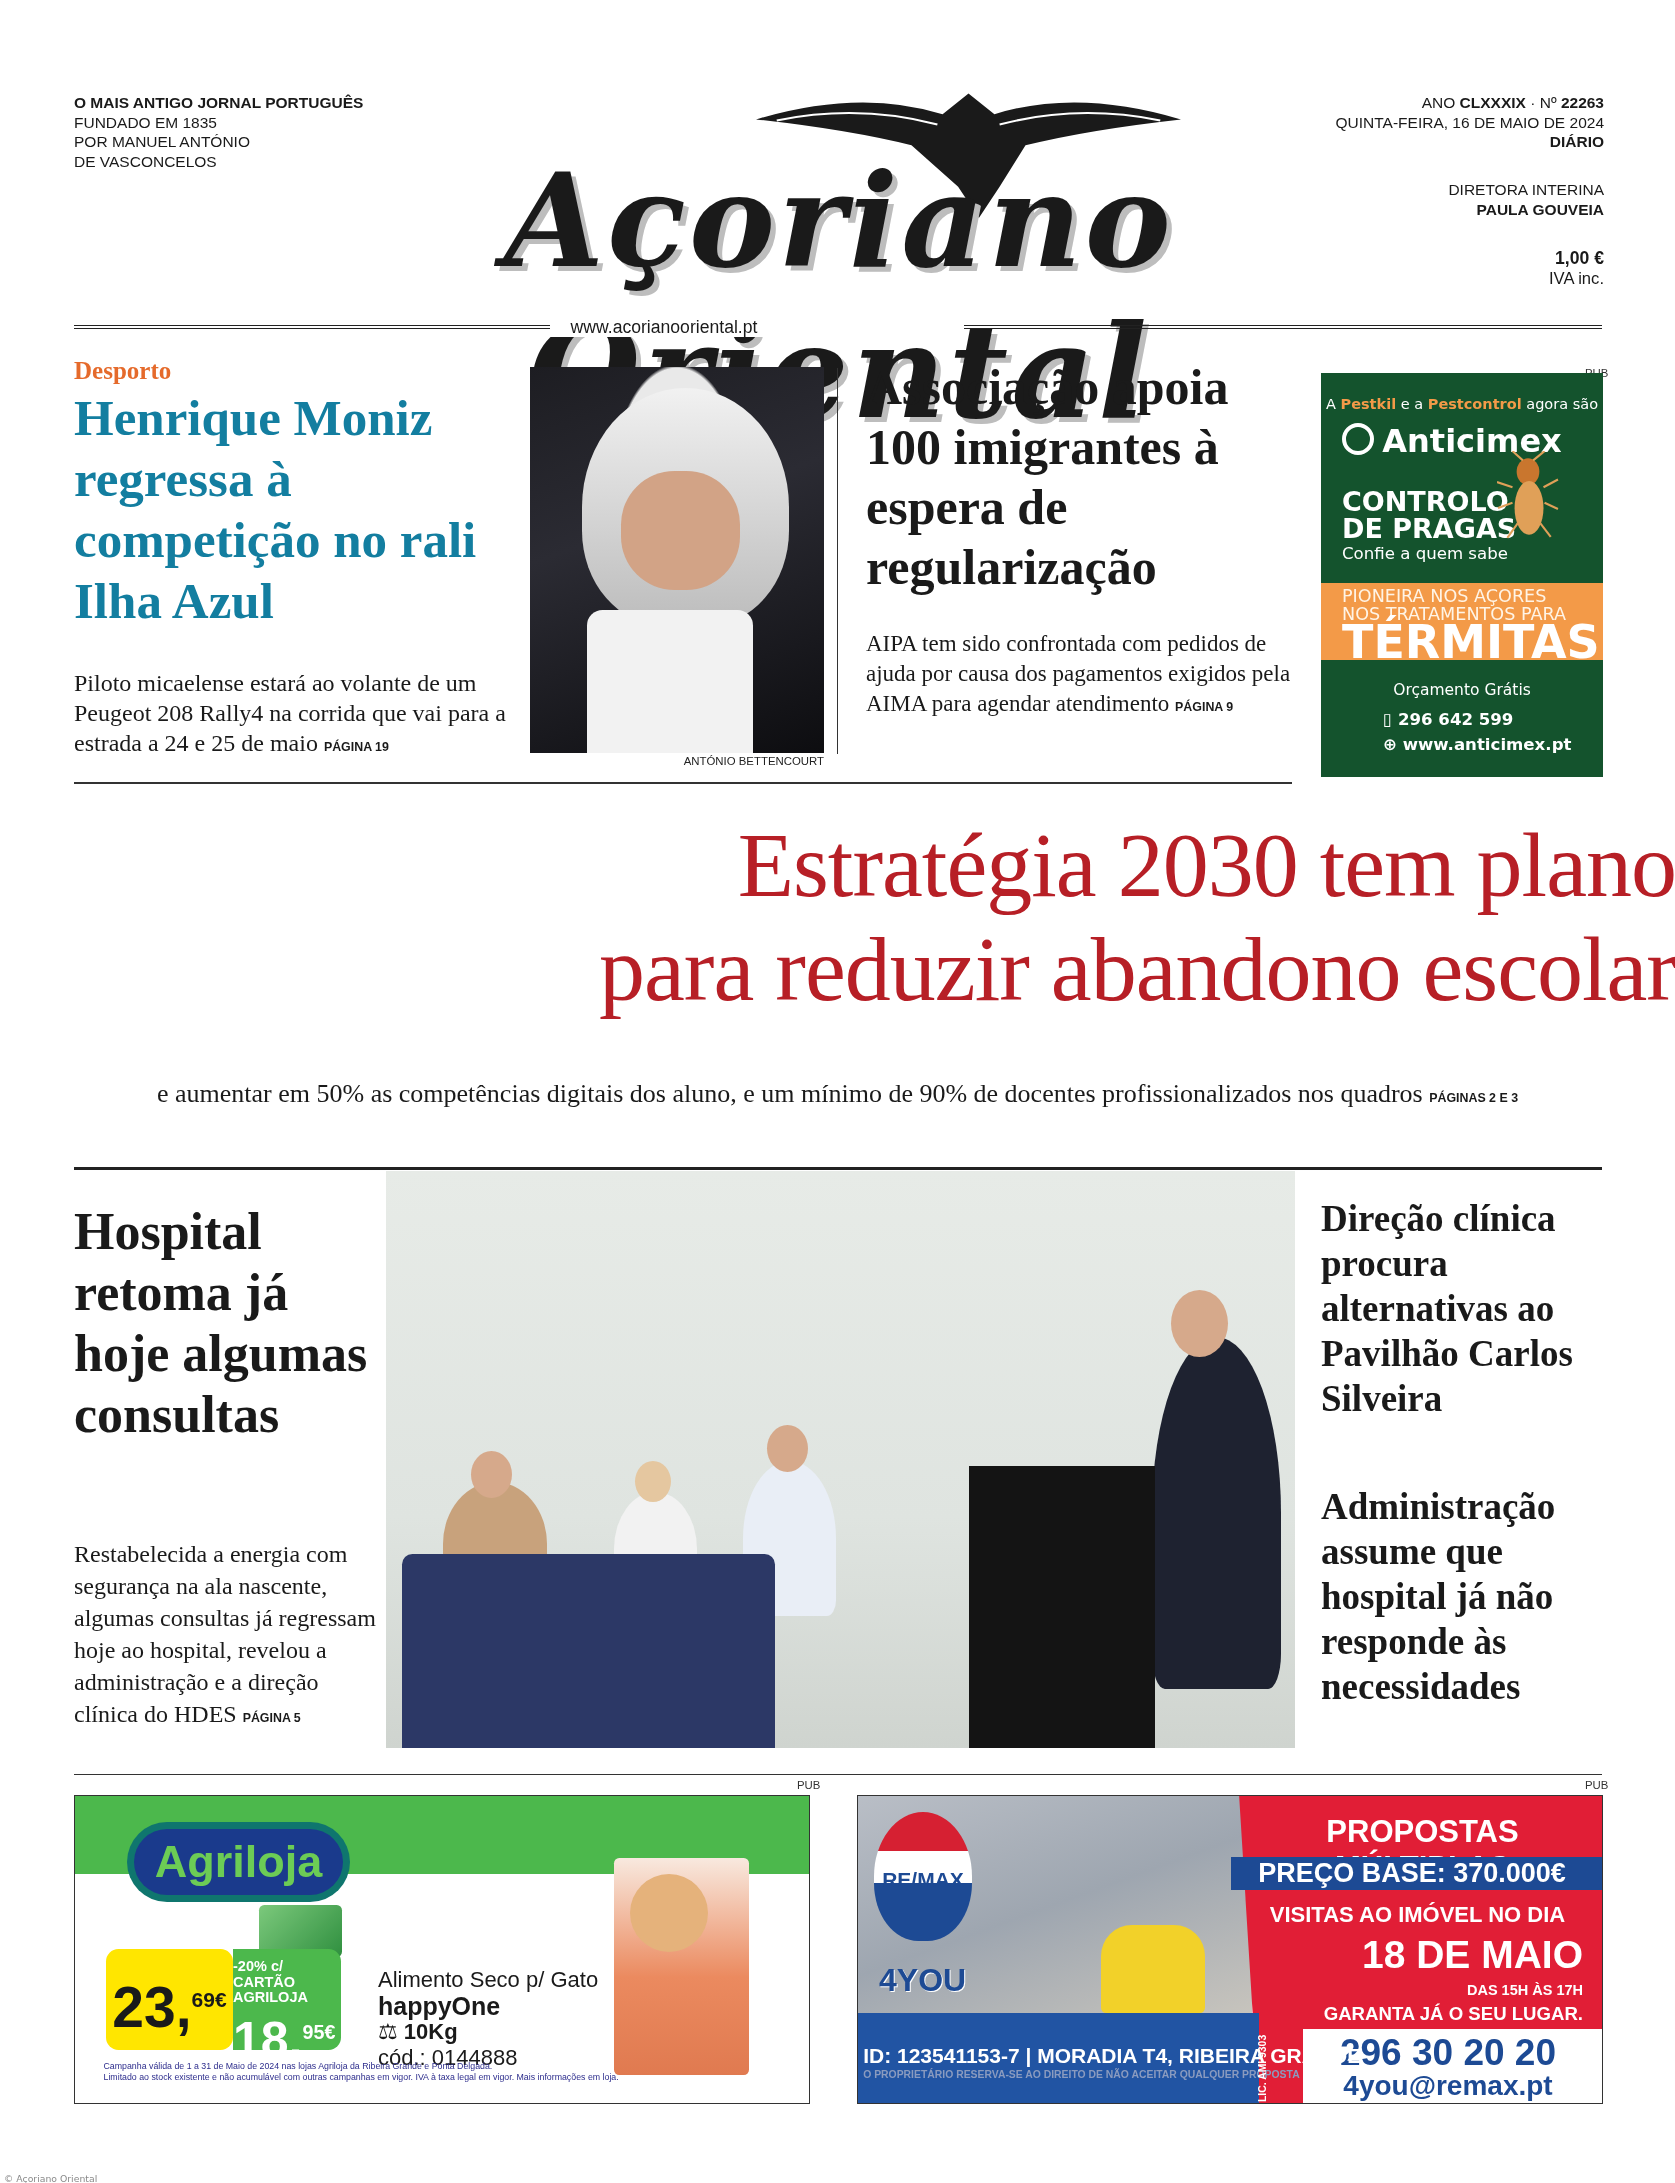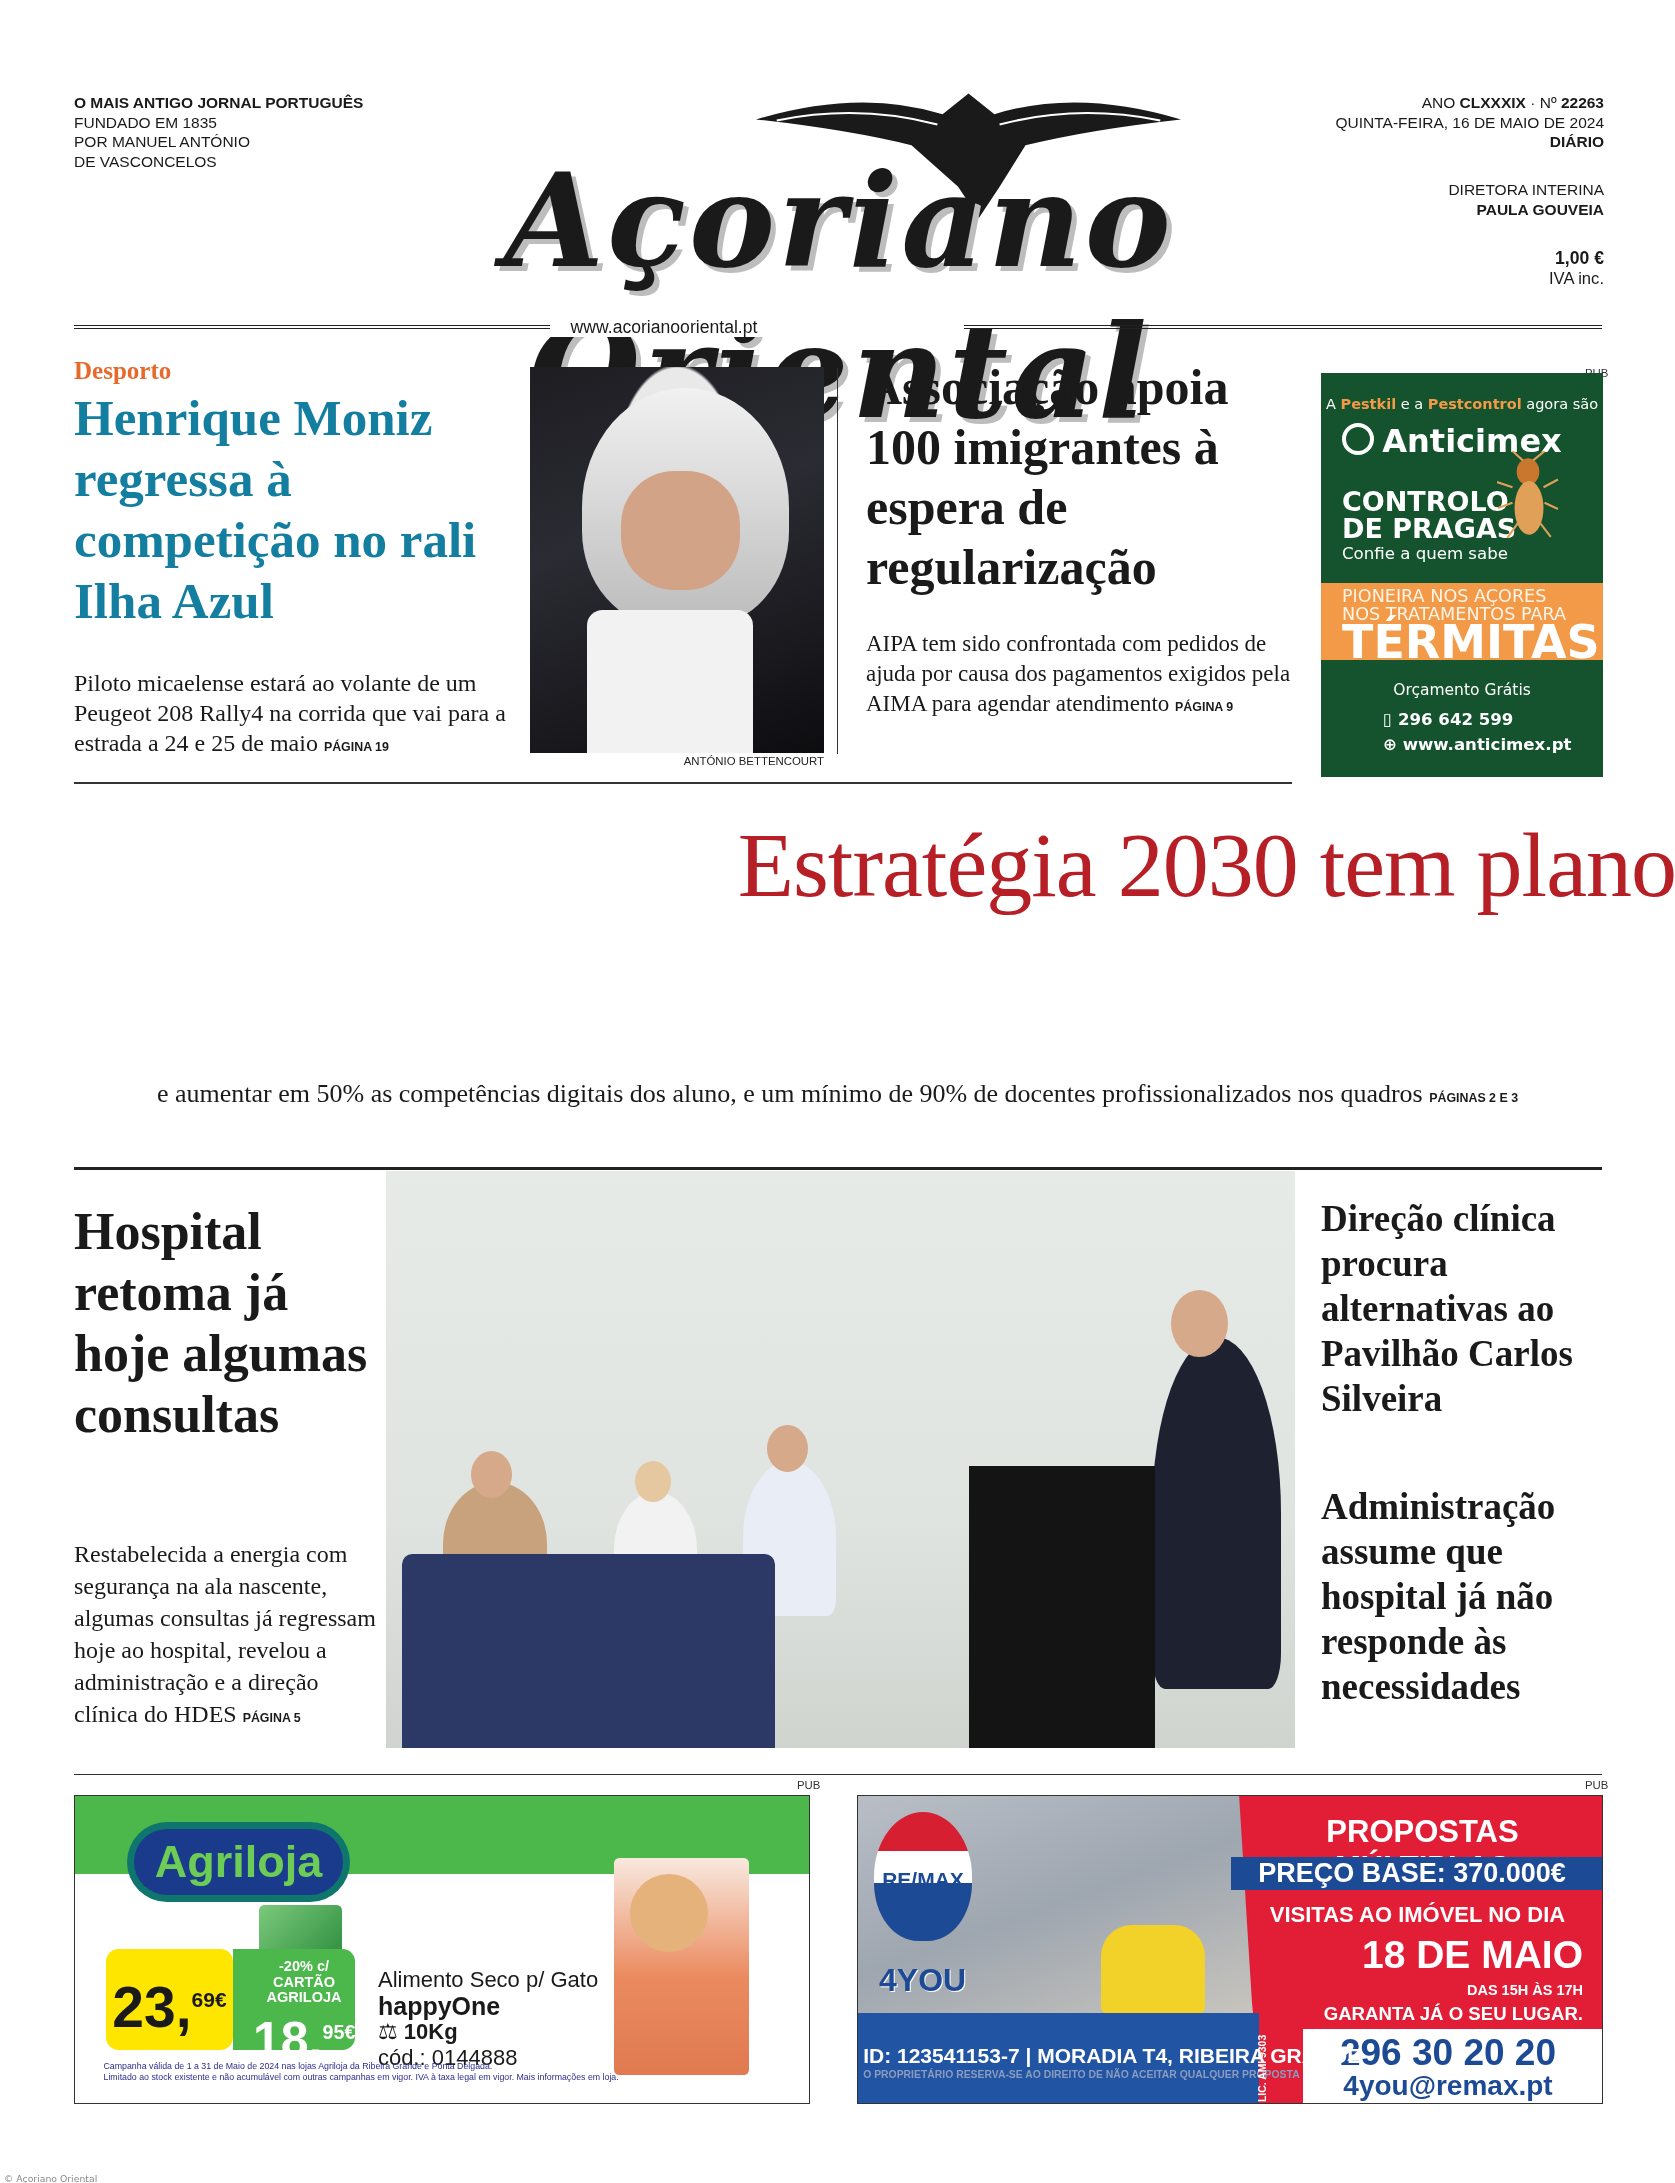--- a/index.html
+++ b/index.html
@@ -93,21 +93,21 @@
   .side-head { left: 1321px; width: 311px; font-size: 37px; line-height: 45px; font-weight: bold; }
 
   
   .agri { left: 74px; top: 1795px; width: 736px; height: 309px; border: 1px solid #333; background: #fff; overflow: hidden; font-family: "Liberation Sans", sans-serif; }
   .agri .band { position: absolute; left: 0; top: 0; width: 100%; height: 78px; background: #4cb84c; }
   .agri .logo { position: absolute; left: 52px; top: 26px; width: 223px; height: 80px; background: #0f766e; border-radius: 41px; }
   .agri .logo-in { position: absolute; left: 7.2px; top: 7.2px; right: 7.2px; bottom: 7.2px; background: #1a3a8c; border-radius: 36px;
      color: #6ccc55; font-size: 45px; font-weight: bold; text-align: center; line-height: 65px; }
   .agri .price1 { position: absolute; left: 31px; top: 153px; width: 127px; height: 101px; background: #ffe600; border-radius: 12.4px; font-size: 57px; font-weight: bold; text-align: center; line-height: 101px; }
   .agri .price1 sup { font-size: 21px; }
-  .agri .price2 { position: absolute; left: 158px; top: 153px; width: 122px; height: 101px; background: #4cb84c; border-radius: 0 12.4px 12.4px 0; color: #fff; text-align: center; padding-left: 20px; }
+  .agri .price2 { position: absolute; left: 158px; top: 153px; width: 108px; height: 101px; background: #4cb84c; border-radius: 0 12.4px 12.4px 0; color: #fff; text-align: left; }
   .agri .price2 .t { font-size: 14.5px; font-weight: bold; line-height: 15.5px; padding-top: 10.4px; }
   .agri .price2 .p { font-size: 50px; font-weight: bold; line-height: 52px; }
   .agri .price2 .p sup { font-size: 19.7px; }
   .agri .card { position: absolute; left: 184px; top: 109px; width: 83px; height: 52px; background: linear-gradient(135deg,#7cc97c,#2f8f3f); border-radius: 5.2px; }
   .agri .prod { position: absolute; left: 303px; top: 171px; font-size: 22px; line-height: 26px; }
   .agri .prod .brand2 { font-size: 25px; font-weight: bold; }
   .agri .fine { position: absolute; left: 28.5px; top: 265px; font-size: 8.8px; line-height: 11.4px; color: #2d2d8c; }
   .agri .bag { position: absolute; left: 539px; top: 62px; width: 135px; height: 217px; background: linear-gradient(180deg,#f8e9df 0%,#eb8a5f 55%,#e07a50 100%); border-radius: 5.2px; }
   .agri .bag .cat { position: absolute; left: 15.5px; top: 15.5px; width: 78px; height: 78px; border-radius: 50%; background: #e5b27b; }
 
@@ -236,20 +236,21 @@
   <div class="term">TÉRMITAS</div>
   <div class="orc">Orçamento Grátis</div>
   <div class="phone"><span>▯ </span><span>296 642 599</span></div>
   <div class="web"><span>⊕ </span><span>www.anticimex.pt</span></div>
 </div>
 
 <div class="abs" style="left:74px; top:782px; width:1218px; height:1.6px; background:#333;"></div>
 
 <div class="abs lead-head lserif">
   <div>Estratégia 2030 tem plano</div>
+  <div>para reduzir abandono escolar</div>
 </div>
 <div class="abs lead-body lserif">
   <div>
     <span>e aumentar em 50% as competências digitais dos aluno, e um mínimo de 90% de docentes profissionalizados nos quadros</span>
     <span class="page-ref">PÁGINAS 2 E 3</span>
   </div>
 </div>
 <div class="abs" style="left:74px; top:1167px; width:1528px; height:2.6px; background:#222;"></div>
 
 <div class="abs hosp-head lserif">Hospital retoma já hoje algumas consultas</div>

